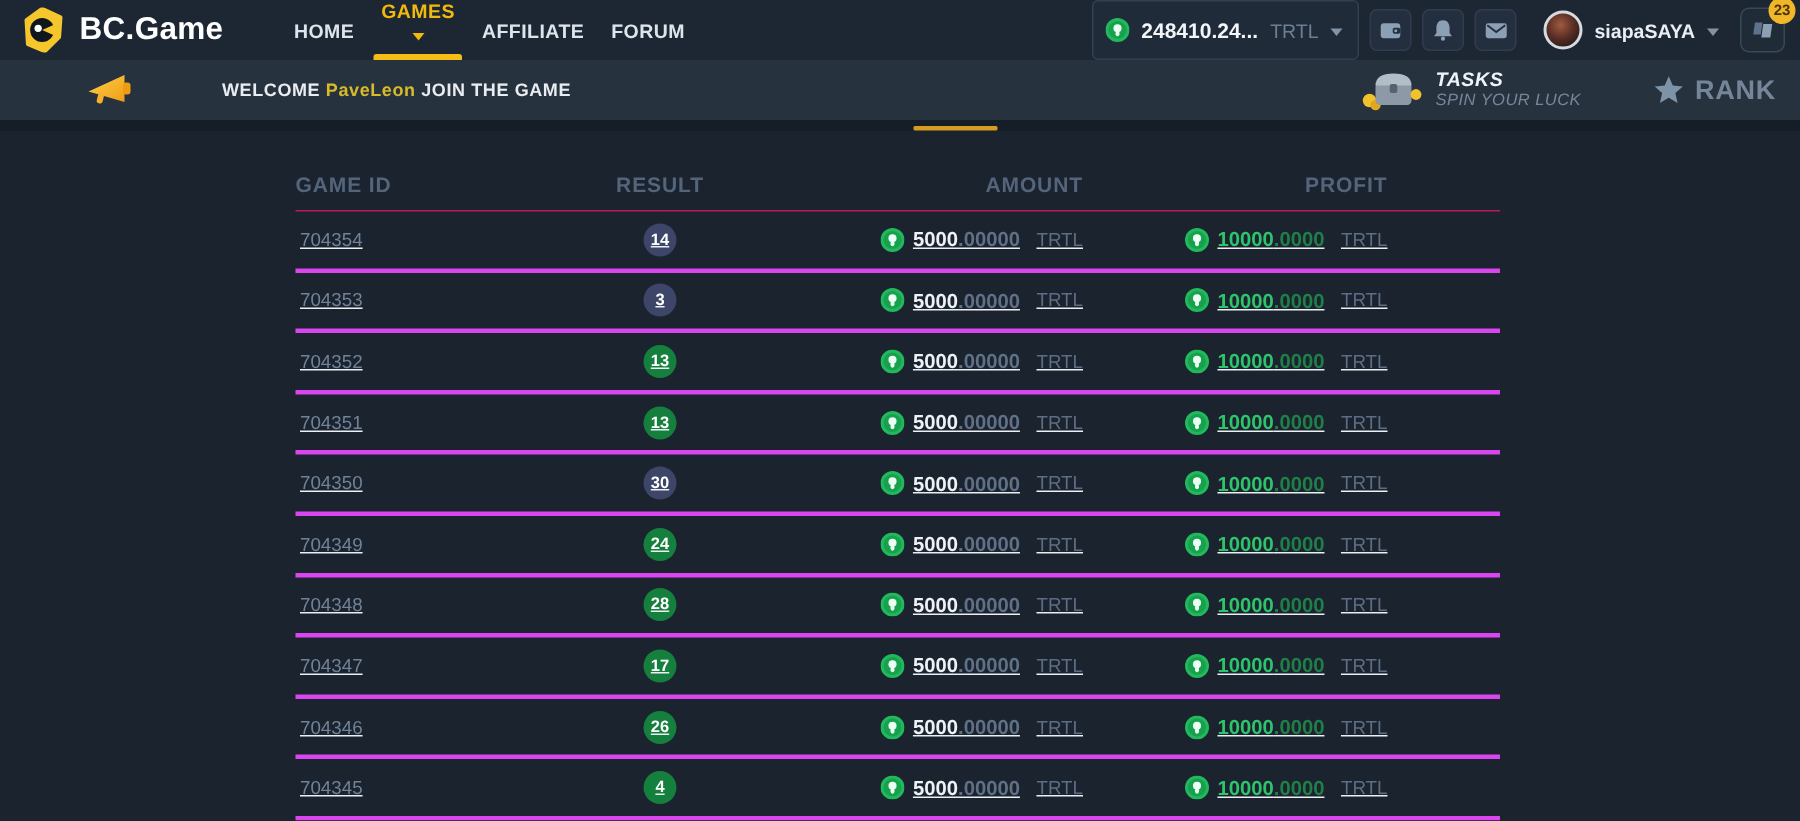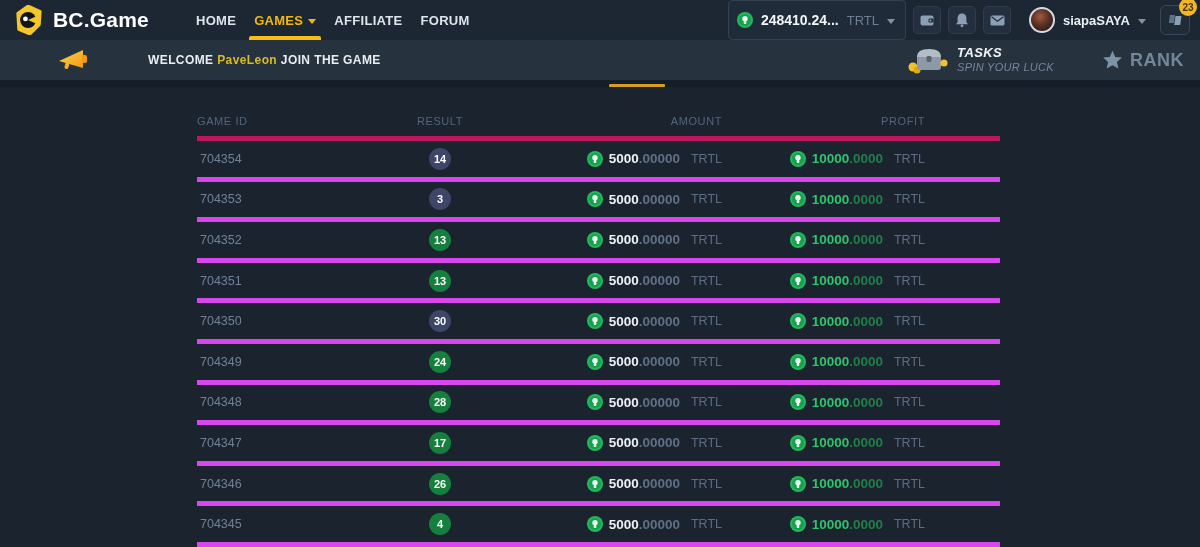--- a/index.html
+++ b/index.html
@@ -20,21 +20,21 @@
   .brand { display:flex; align-items:center; margin-left:14px; cursor:pointer; }
   .brand-logo { width:30px; height:30px; display:block; }
   .brand-name { font-size:21px; font-weight:bold; color:#ffffff; margin-left:9px; letter-spacing:0.2px;text-align:center; }
 
   .mainnav { display:flex; align-items:stretch; margin-left:38px; height:40px; }
   .nav-item {
     display:flex; align-items:center; gap:5px;
     padding:0 9px; font-size:13px; font-weight:bold; letter-spacing:0.3px;
     color:#dde4eb; cursor:pointer; position:relative;
   }
-  .nav-item.active { color:#f0b90b; }
+  .nav-item.active { color:#f0b90b;flex-direction:column; }
   .nav-item.active::after {
     content:""; position:absolute; left:4px; right:4px; bottom:0; height:4px;
     background:#f6bd16; border-radius:2px 2px 0 0;
   }
   .caret {
     width:0; height:0; border-left:4px solid transparent; border-right:4px solid transparent;
     border-top:5px solid #8193a6; margin-top:2px;
   }
   .nav-item.active .caret { border-top-color:#f0b90b; }
 
@@ -93,26 +93,26 @@
 
   
   .content { padding-top:18px; }
   .bets-table { width:803px; margin-left:197px; }
   .thead, .trow {
     display:grid;
     grid-template-columns:186px 114px 225px 203px 1fr;
     align-items:center;
   }
   .thead {
-    height:36px; color:#54657b; font-size:11px; font-weight:normal; letter-spacing:0.6px;
-    border-bottom:5px solid #be185d;
+    height:36px; color:#54657b; font-size:14px; font-weight:bold; letter-spacing:0.6px;
+    border-bottom:1px solid #be185d;
   }
   .th-amount, .th-profit { text-align:right; }
   .th-result { text-align:center; }
-  .trow { height:40.6px; border-bottom:5px solid #d946ef; }
+  .trow { height:40.6px; border-bottom:3px solid #d946ef;text-decoration:underline; }
   .cell-gameid { font-size:12.5px; color:#708298; padding-left:3px; }
   .cell-result { display:flex; justify-content:center; }
   .result-badge {
     width:22px; height:22px; border-radius:50%;
     display:flex; align-items:center; justify-content:center;
     font-size:11px; font-weight:bold; color:#ffffff;
   }
   .result-badge.navy { background:#3d4568; }
   .result-badge.red  { background:#15803d; }
   .cell-amount, .cell-profit { display:flex; align-items:center; justify-content:flex-end; }

